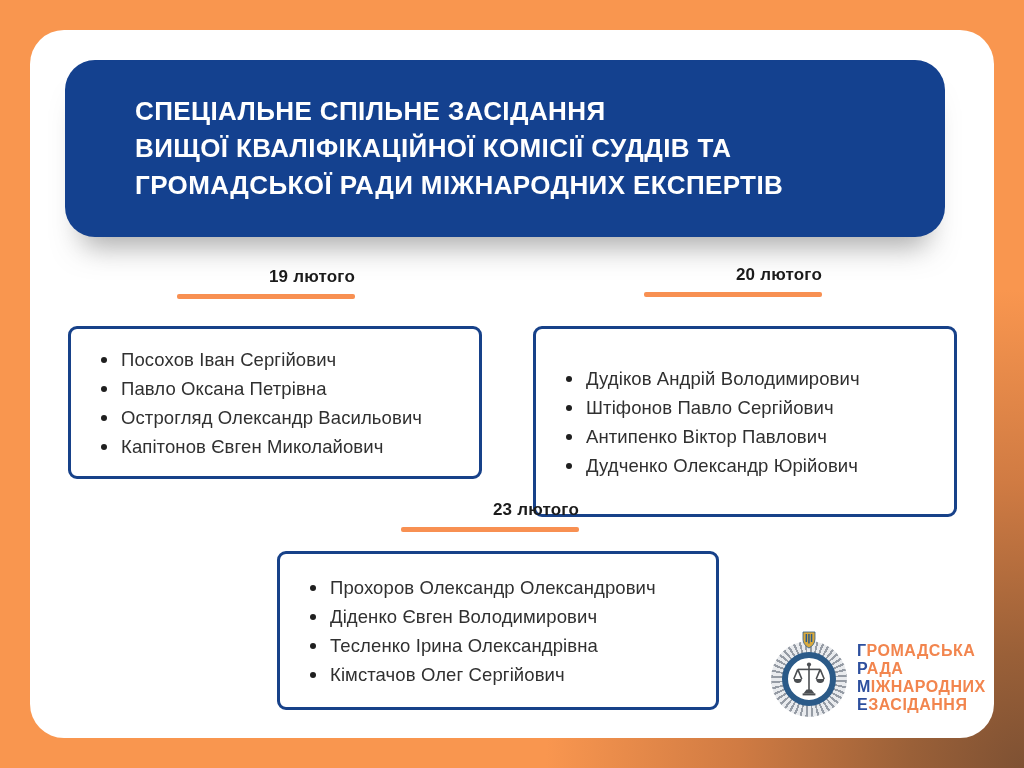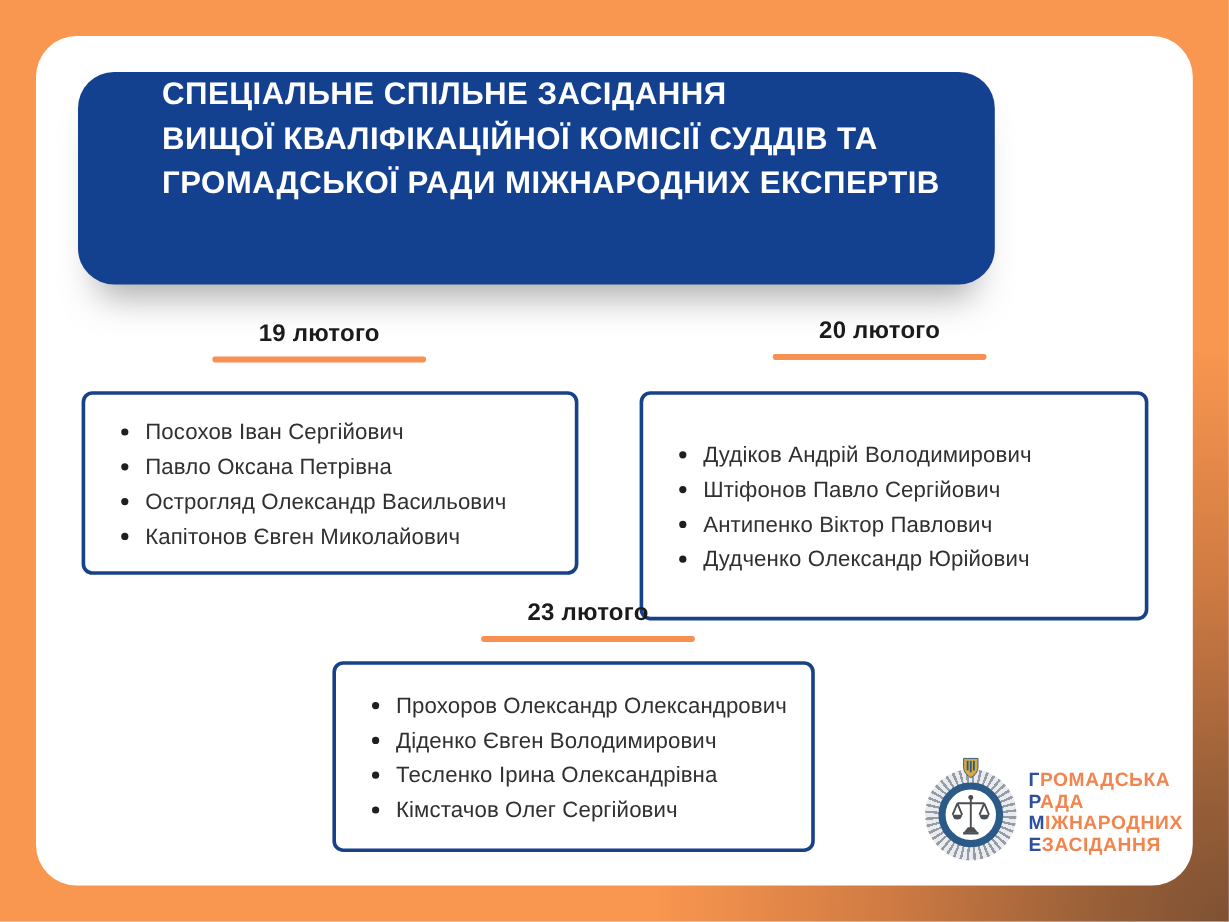--- a/index.html
+++ b/index.html
@@ -8,50 +8,50 @@
     font-family:"Liberation Sans", sans-serif;
     background: radial-gradient(circle 520px at 100% 100%,
       var(--frame-orange-dark, #7E5133) 0%, #9A6038 22%, #D07B43 55%,
       var(--frame-orange, #F9964F) 92%);
   }
   .card {
     position:absolute; left:30px; top:30px; width:964px; height:708px;
     background:#ffffff; border-radius:34px;
   }
   .header {
-    position:absolute; left:35px; top:30px; width:764px; height:177px;
+    position:absolute; left:35px; top:30px; width:880px; height:177px;
     background: var(--header-blue, #14418F); border-radius:30px;
     box-sizing:border-box; padding-left:70px; padding-right:20px;
-    display:flex; flex-direction:column; justify-content:flex-start;
+    display:flex; flex-direction:column; justify-content:center;
     box-shadow: 0 26px 28px -16px rgba(90,90,90,0.5);
   }
   .title-line {
     color:#ffffff; font-size:26px; font-weight:700; line-height:37px;
     letter-spacing:0.4px; white-space:nowrap;
   }
   .date-block { position:absolute; transform:translateX(-50%); text-align:center; }
   .date-block.d19 { left:236px; top:237px; }
   .date-block.d20 { left:703px; top:235px; }
   .date-block.d23 { left:460px; top:470px; }
   .date-text {
-    font-size:20px; font-weight:700; color:var(--date-text,#1B1B1B);
-    letter-spacing:0.2px; white-space:nowrap;
+    font-size:17px; font-weight:700; color:var(--date-text,#1B1B1B);
+    letter-spacing:0.2px; white-space:nowrap;text-align:right;
   }
   .date-underline {
     width:178px; height:5px; margin:7px auto 0;
     background: var(--underline-orange, #F89052); border-radius:2px;
   }
   .pbox {
     position:absolute; box-sizing:border-box;
     border:3px solid var(--box-border-blue, #174189); border-radius:9px;
     display:flex; align-items:center;
   }
   .pbox.b1 { left:38px;  top:296px; width:414px; height:153px; }
   .pbox.b2 { left:503px; top:296px; width:424px; height:191px; }
-  .pbox.b3 { left:247px; top:521px; width:402px; height:159px; }
+  .pbox.b3 { left:247px; top:521px; width:442px; height:159px; }
   .pbox ul { margin:0; padding:0 0 0 28px; list-style:none; }
   .pbox li {
     position:relative; padding-left:22px; font-size:18.5px; line-height:29px;
     color: var(--name-text, #303030); white-space:nowrap; letter-spacing:0.1px;
   }
   .pbox li::before {
     content:""; position:absolute; left:2px; top:12px; width:6px; height:6px;
     border-radius:50%; background:#1f1f1f;
   }
   .logo { position:absolute; left:738px; top:601px; display:flex; }

